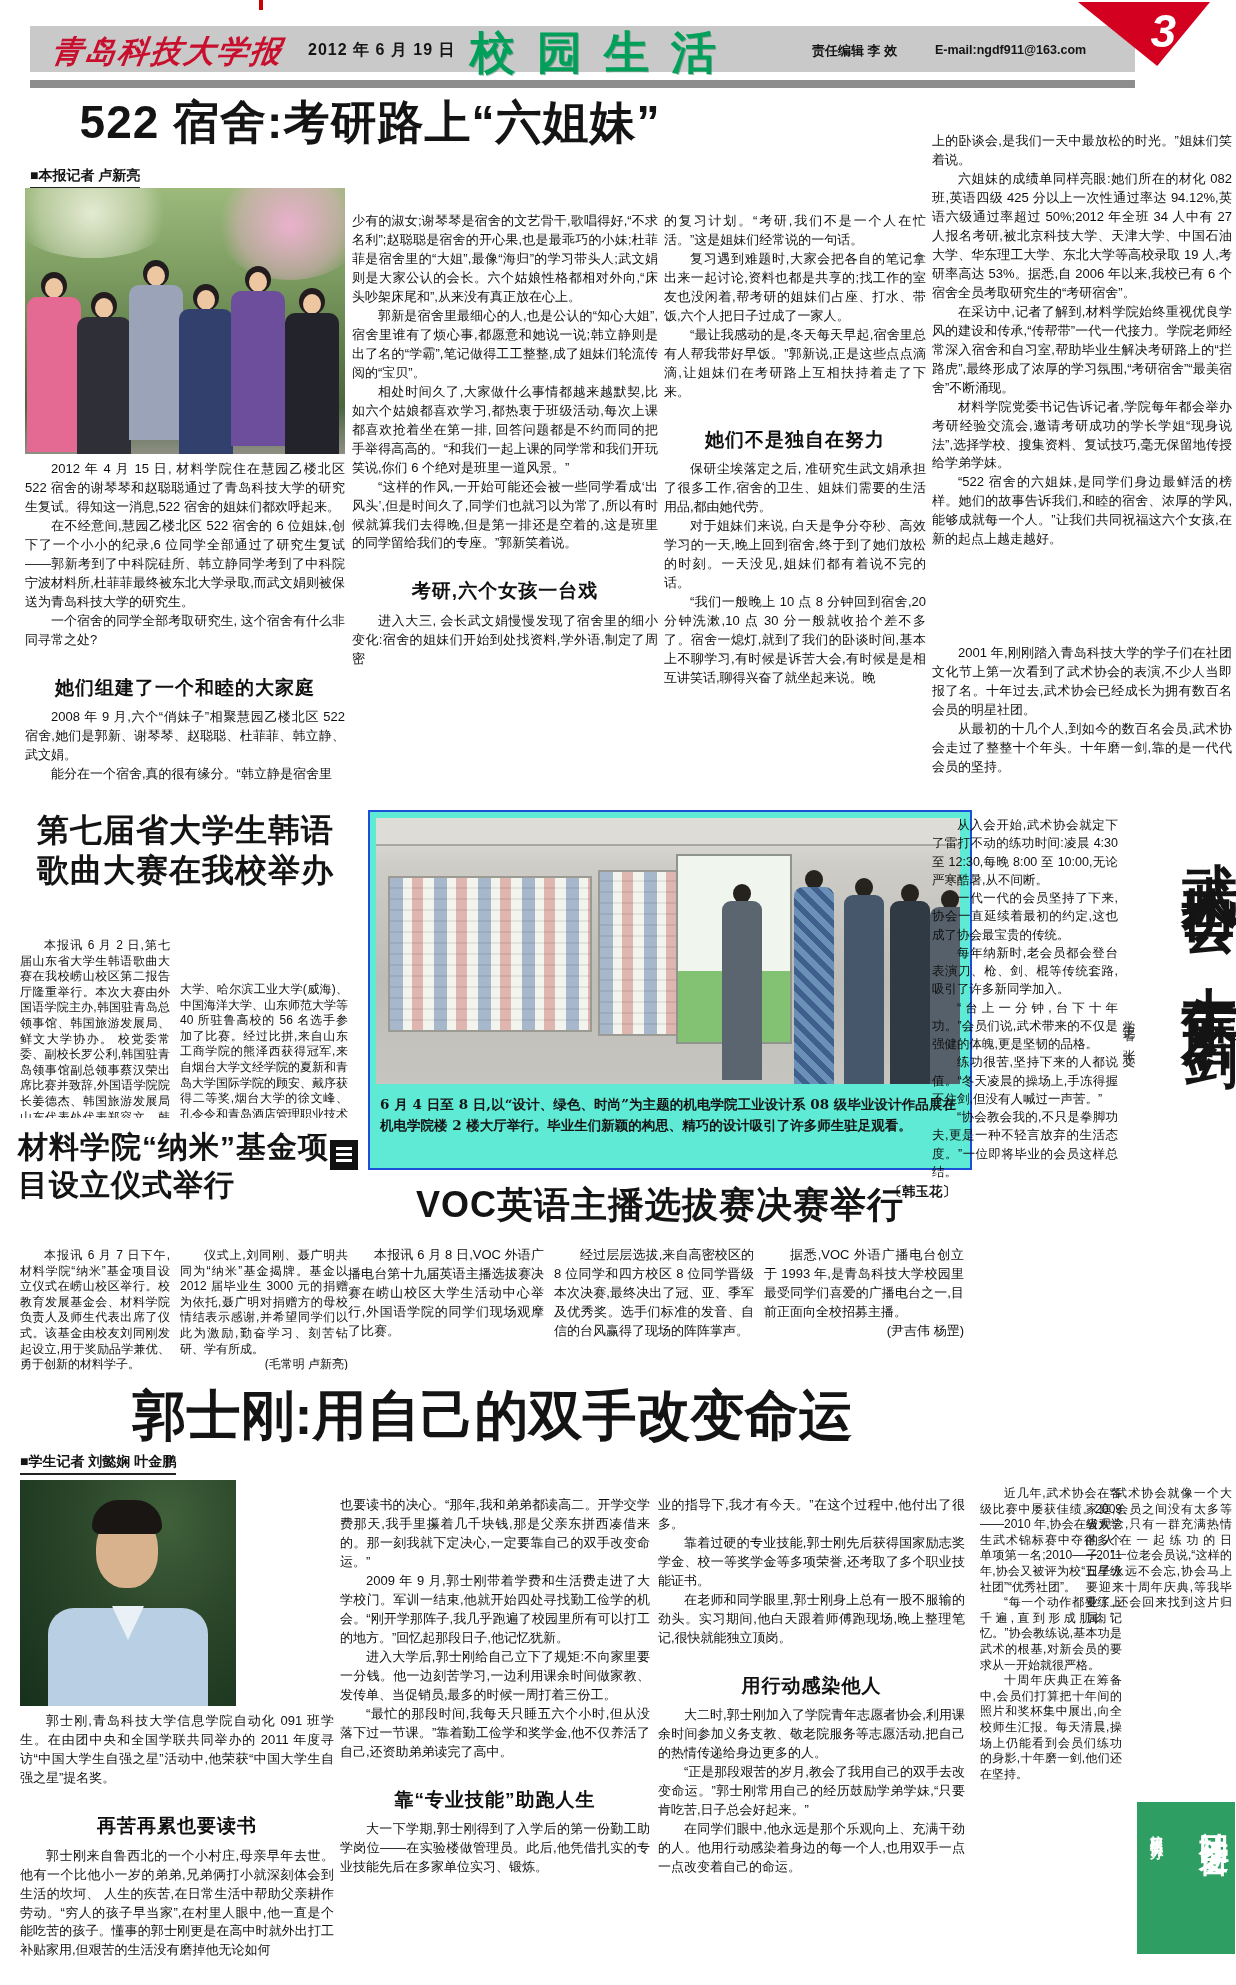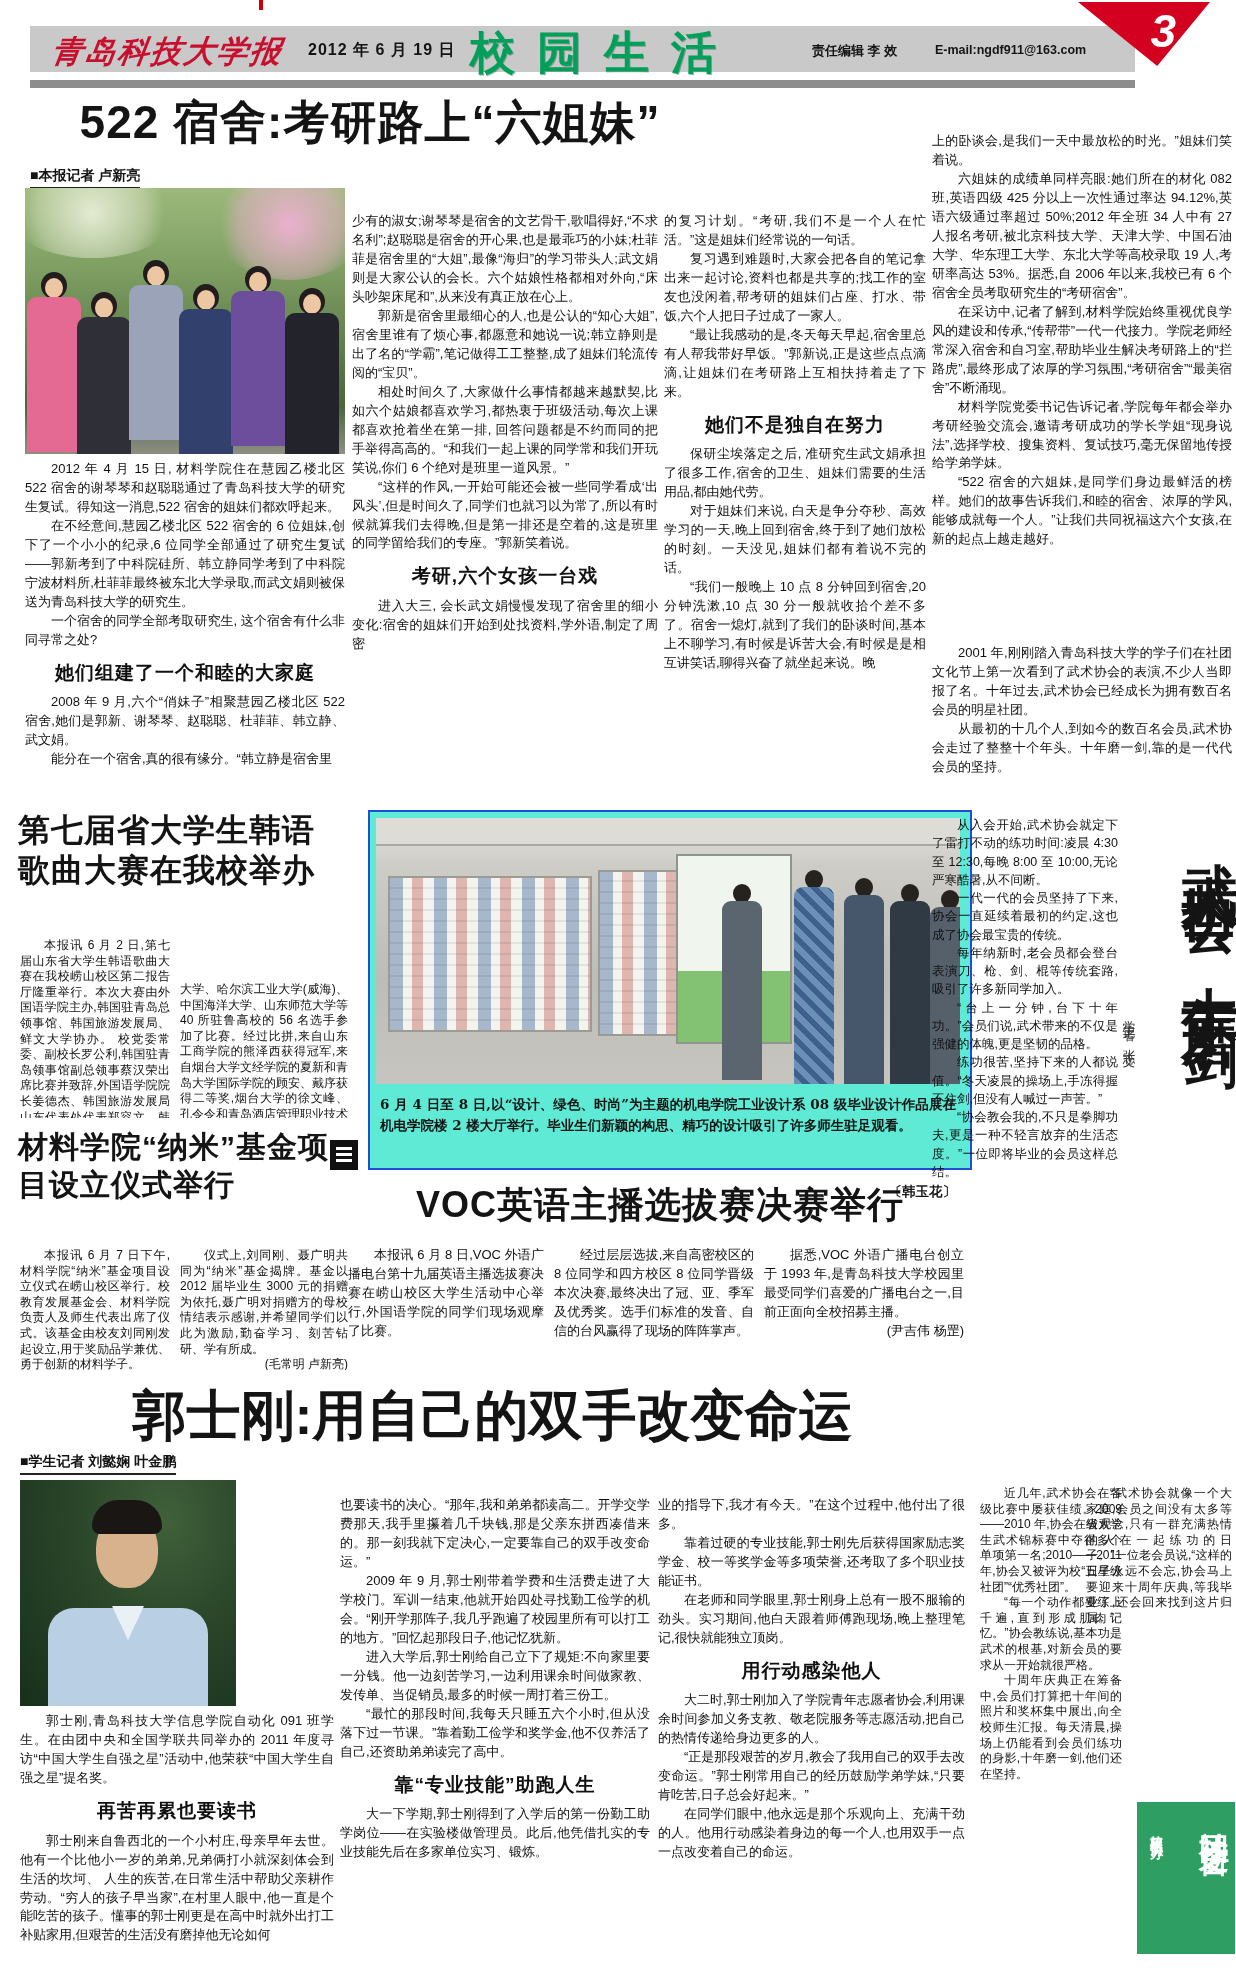--- a/index.html
+++ b/index.html
@@ -22,21 +22,21 @@
   .grule{position:absolute;left:30px;top:80px;width:1105px;height:8px;background:#8d8d8d;}
   
   .head1{position:absolute;left:30px;top:92px;width:680px;font-size:46px;font-weight:900;
          text-align:center;letter-spacing:1px;white-space:nowrap;}
   .byline{font-size:14px;font-weight:bold;border-bottom:2px solid #222;padding-bottom:2px;display:inline-block;}
   .sechead{font-weight:900;line-height:1.26;letter-spacing:1px;}
   
   .col{position:absolute;font-size:13px;line-height:1.46;text-align:justify;overflow:hidden;color:#101010;}
   .col p{margin:0;text-indent:2em;}
   .col p.cont{text-indent:0;margin-top:44px;}
-  .col .sub{font-weight:bold;font-size:19px;text-align:center;text-indent:0;margin:9px 0 7px;letter-spacing:1px;}
+  .col .sub{font-weight:bold;font-size:19px;text-align:center;text-indent:0;margin:24px 0 7px;letter-spacing:1px;}
   .dense{font-size:12px;line-height:1.3;}
   .credit{text-align:right;text-indent:0 !important;}
   
   .photo1{position:absolute;left:25px;top:188px;width:320px;height:266px;overflow:hidden;
     background:linear-gradient(180deg,#9db97c 0%,#83a366 26%,#62804d 58%,#4c653e 82%,#8e8f84 100%);}
   .bloomP{position:absolute;right:-20px;top:-18px;width:150px;height:110px;border-radius:50%;
     background:radial-gradient(circle,#eab1cd 0%,rgba(234,177,205,.45) 55%,transparent 75%);}
   .bloomW{position:absolute;left:-18px;top:-20px;width:170px;height:90px;border-radius:50%;
     background:radial-gradient(circle,#e4ead2 0%,rgba(228,234,210,.4) 55%,transparent 75%);}
   .girl{position:absolute;width:58px;height:180px;}
@@ -166,21 +166,21 @@
   </div>
 
   <div class="col" style="left:932px;top:88px;width:300px;height:548px;">
     <p class="cont">上的卧谈会,是我们一天中最放松的时光。”姐妹们笑着说。</p>
     <p>六姐妹的成绩单同样亮眼:她们所在的材化 082 班,英语四级 425 分以上一次性通过率达 94.12%,英语六级通过率超过 50%;2012 年全班 34 人中有 27 人报名考研,被北京科技大学、天津大学、中国石油大学、华东理工大学、东北大学等高校录取 19 人,考研率高达 53%。据悉,自 2006 年以来,我校已有 6 个宿舍全员考取研究生的“考研宿舍”。</p>
     <p>在采访中,记者了解到,材料学院始终重视优良学风的建设和传承,“传帮带”一代一代接力。学院老师经常深入宿舍和自习室,帮助毕业生解决考研路上的“拦路虎”,最终形成了浓厚的学习氛围,“考研宿舍”“最美宿舍”不断涌现。</p>
     <p>材料学院党委书记告诉记者,学院每年都会举办考研经验交流会,邀请考研成功的学长学姐“现身说法”,选择学校、搜集资料、复试技巧,毫无保留地传授给学弟学妹。</p>
     <p>“522 宿舍的六姐妹,是同学们身边最鲜活的榜样。她们的故事告诉我们,和睦的宿舍、浓厚的学风,能够成就每一个人。”让我们共同祝福这六个女孩,在新的起点上越走越好。</p>
   </div>
 
-  <div class="abs sechead" style="left:18px;top:810px;width:316px;font-size:32px;">第七届省大学生韩语歌曲大赛在我校举办</div>
+  <div class="abs sechead" style="left:18px;top:810px;width:316px;font-size:32px;text-align:right;">第七届省大学生韩语歌曲大赛在我校举办</div>
   <div class="col dense" style="left:20px;top:938px;width:150px;height:180px;">
     <p>本报讯 6 月 2 日,第七届山东省大学生韩语歌曲大赛在我校崂山校区第二报告厅隆重举行。本次大赛由外国语学院主办,韩国驻青岛总领事馆、韩国旅游发展局、鲜文大学协办。 校党委常委、副校长罗公利,韩国驻青岛领事馆副总领事蔡汉荣出席比赛并致辞,外国语学院院长姜德杰、韩国旅游发展局山东代表处代表郑容文、韩国鲜文大学教育副院长梁俊盛等出席了本次比赛。</p>
 
   </div>
   <div class="col dense" style="left:180px;top:938px;width:168px;height:180px;">
     <p class="cont">大学、哈尔滨工业大学(威海)、中国海洋大学、山东师范大学等 40 所驻鲁高校的 56 名选手参加了比赛。经过比拼,来自山东工商学院的熊泽西获得冠军,来自烟台大学文经学院的夏新和青岛大学国际学院的顾安、戴序获得二等奖,烟台大学的徐文峰、孔令令和青岛酒店管理职业技术学院的王翼、王美凡及山东科技职业学院的徐欣、朱丽芳获得三等奖,另有 14 名同学获得优秀奖。</p>
 
   </div>
 
   <div class="pic2box">

